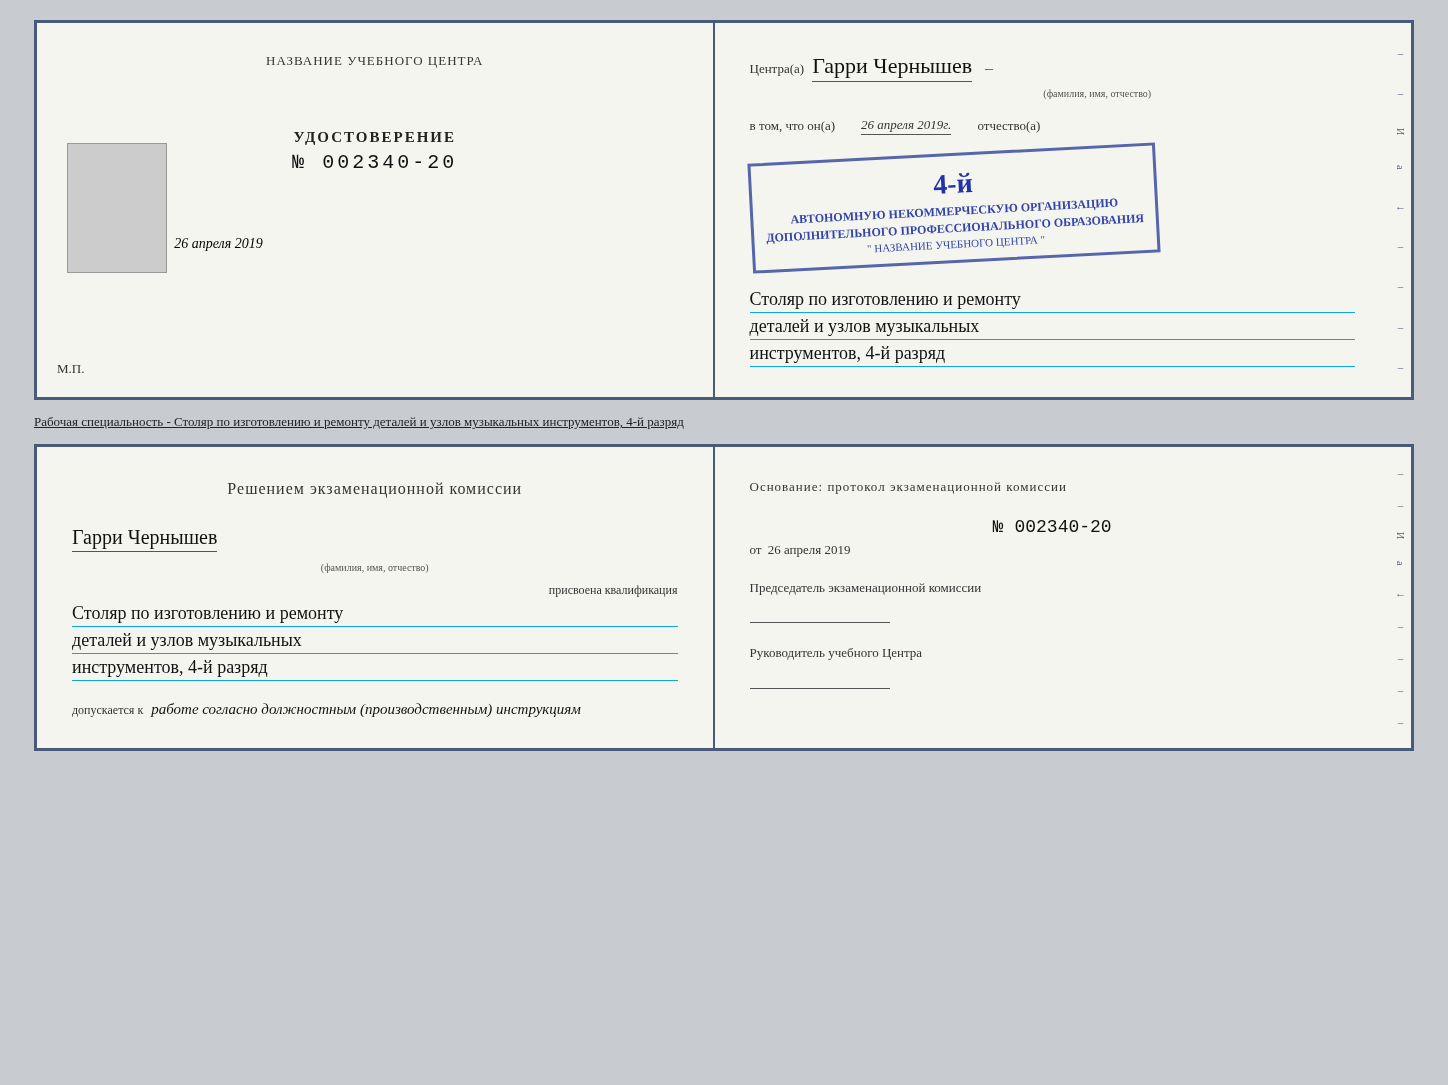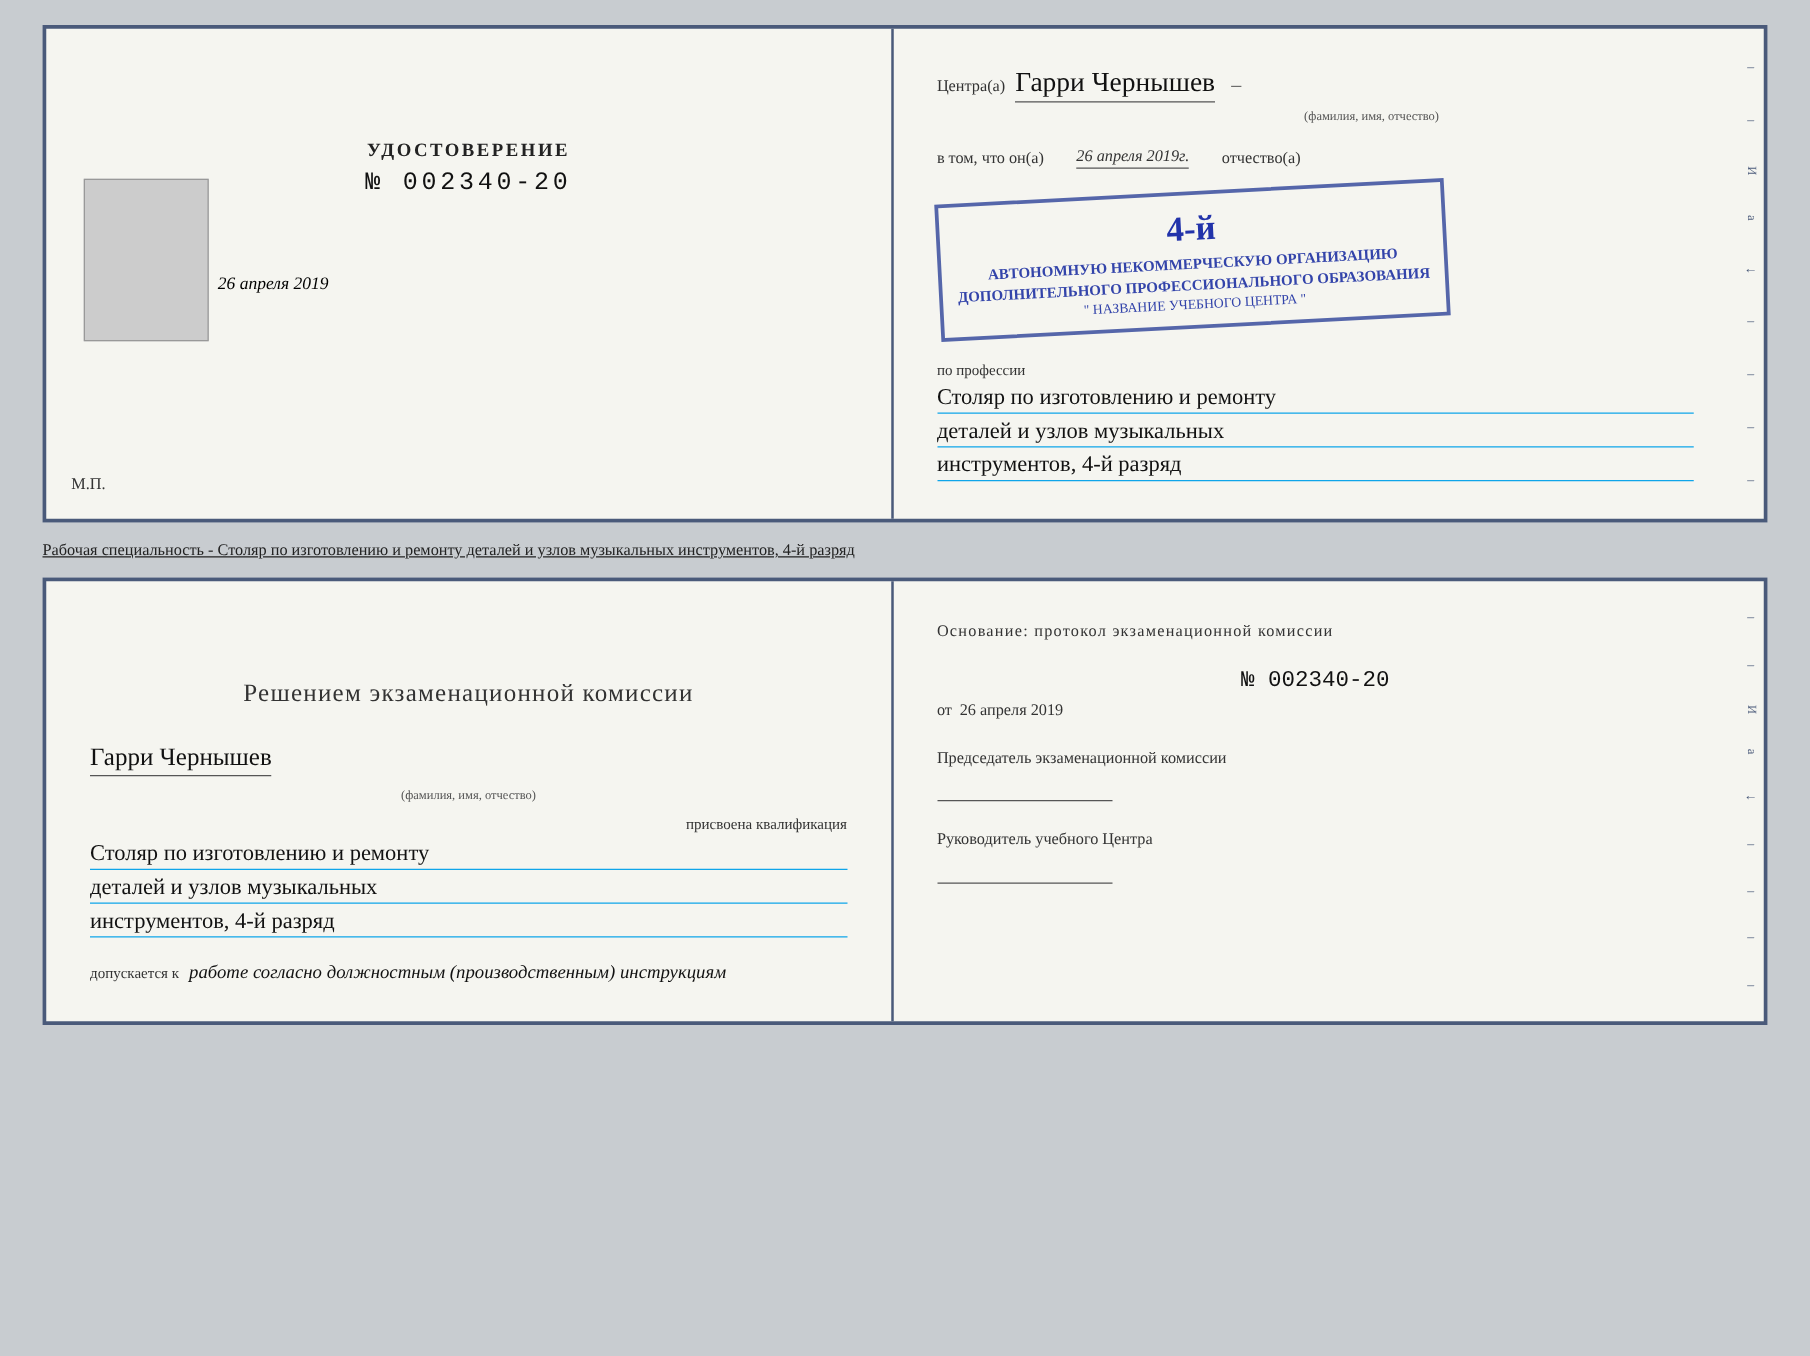--- a/index.html
+++ b/index.html
@@ -154,27 +154,26 @@
 
     .middle-label {
       width: 1380px;
       font-size: 13px;
       color: #222;
       padding: 4px 0;
       text-decoration: underline;
     }
 
     .section-title {
-      font-size: 20px;
+      font-size: 16px;
       text-align: center;
       color: #333;
       letter-spacing: 1px;
       margin-bottom: 20px;
       line-height: 1.5;
-      margin-top: 45px;
     }
 
     .handwritten-name-bottom {
       font-family: cursive, 'Comic Sans MS';
       font-size: 20px;
       color: #111;
       border-bottom: 1px solid #555;
       display: inline-block;
       padding-bottom: 2px;
       margin: 5px 0;
@@ -270,20 +269,21 @@
       margin-left: 5px;
     }
   </style>
 </head>
 <body>
 
 <div class="document-section">
 
   <div class="doc-left">
     <div class="photo-placeholder"></div>
+    <div class="title-heading">НАЗВАНИЕ УЧЕБНОГО ЦЕНТРА</div>
     <div style="margin-top:10px; text-align:center;">
       <div class="cert-title">УДОСТОВЕРЕНИЕ</div>
       <div class="cert-number">№ 002340-20</div>
     </div>
     <div style="margin-top:60px; padding-left:40px;">
       <span class="issued-label">Выдано</span>
       <span class="issued-date" style="margin-left:5px;">26 апреля 2019</span>
     </div>
     <div class="mp-label">М.П.</div>
   </div>
@@ -307,21 +307,20 @@
     <div style="margin-top:10px;">
       <div class="stamp-box">
         <div class="stamp-number">4-й</div>
         <div style="font-size:12px; font-weight:bold;">АВТОНОМНУЮ НЕКОММЕРЧЕСКУЮ ОРГАНИЗАЦИЮ</div>
         <div style="font-size:12px; font-weight:bold;">ДОПОЛНИТЕЛЬНОГО ПРОФЕССИОНАЛЬНОГО ОБРАЗОВАНИЯ</div>
         <div style="font-size:11px;">" НАЗВАНИЕ УЧЕБНОГО ЦЕНТРА "</div>
       </div>
     </div>
 
     <div class="section-gap">
-      <div class="profession-label">по профессии</div>
       <span class="handwritten-profession">Столяр по изготовлению и ремонту</span>
       <span class="handwritten-profession">деталей и узлов музыкальных</span>
       <span class="handwritten-profession">инструментов, 4-й разряд</span>
     </div>
   </div>
 
   <div class="side-decorations">
     <span>–</span>
     <span>–</span>
     <span class="deco-text">И</span>

